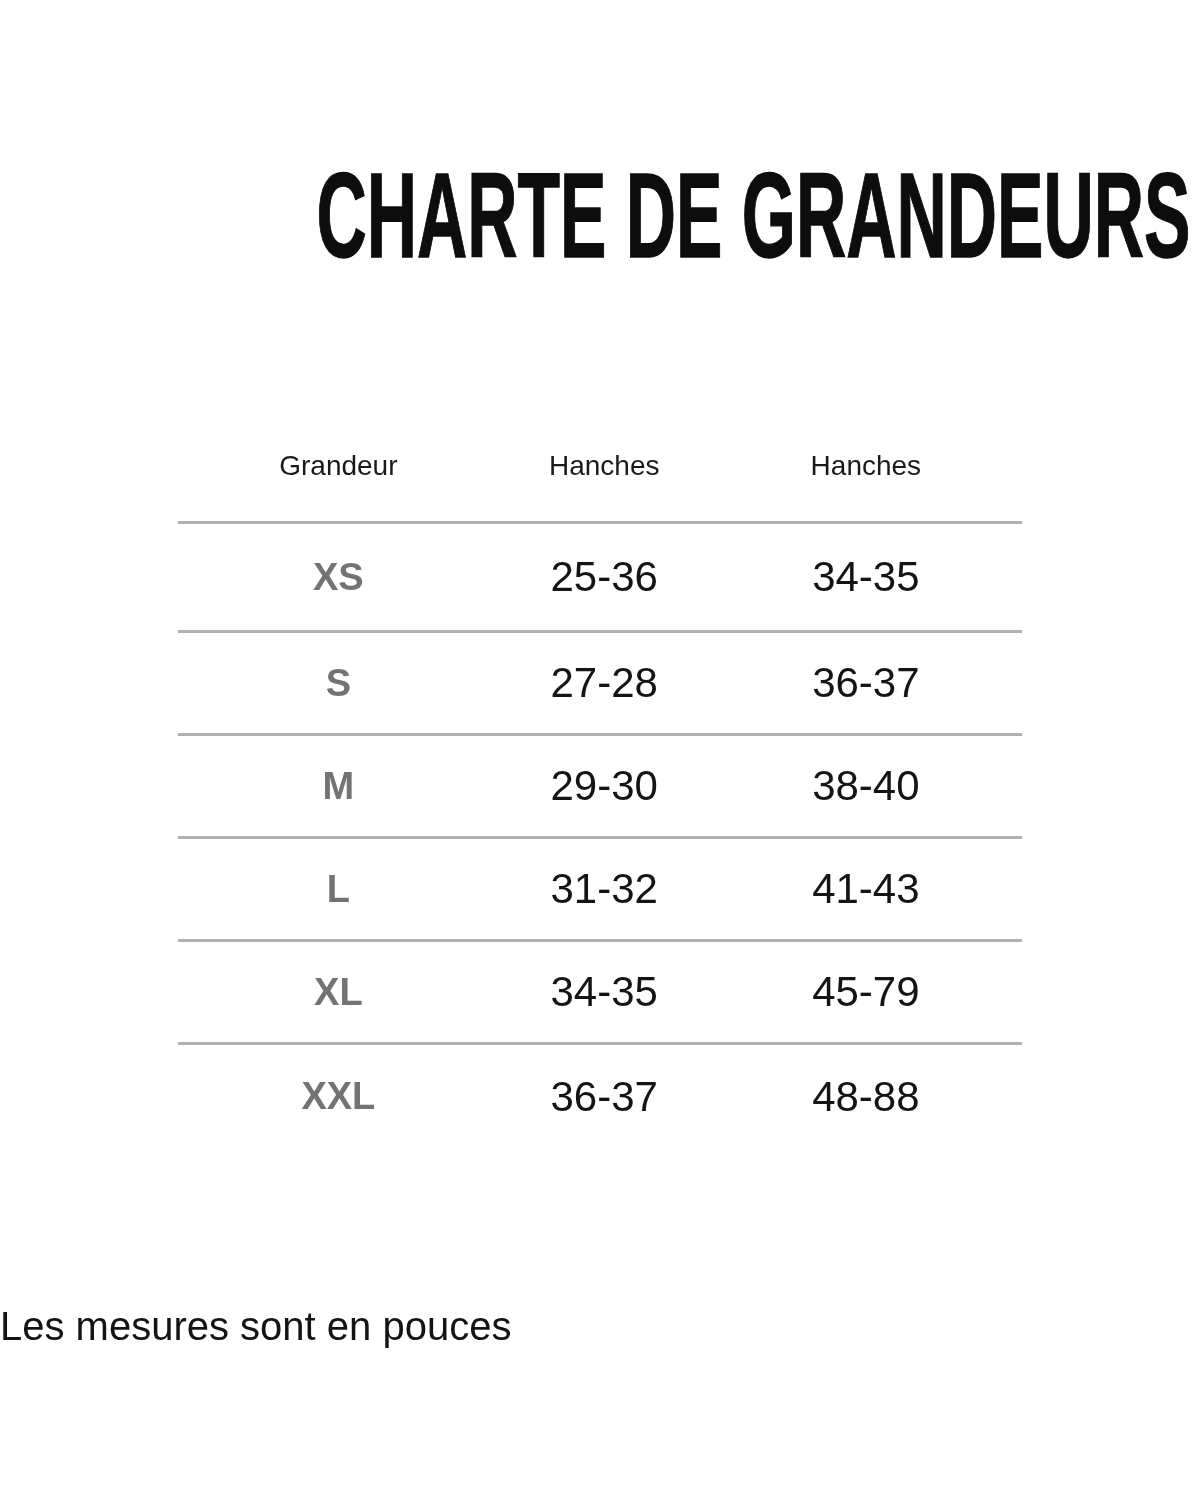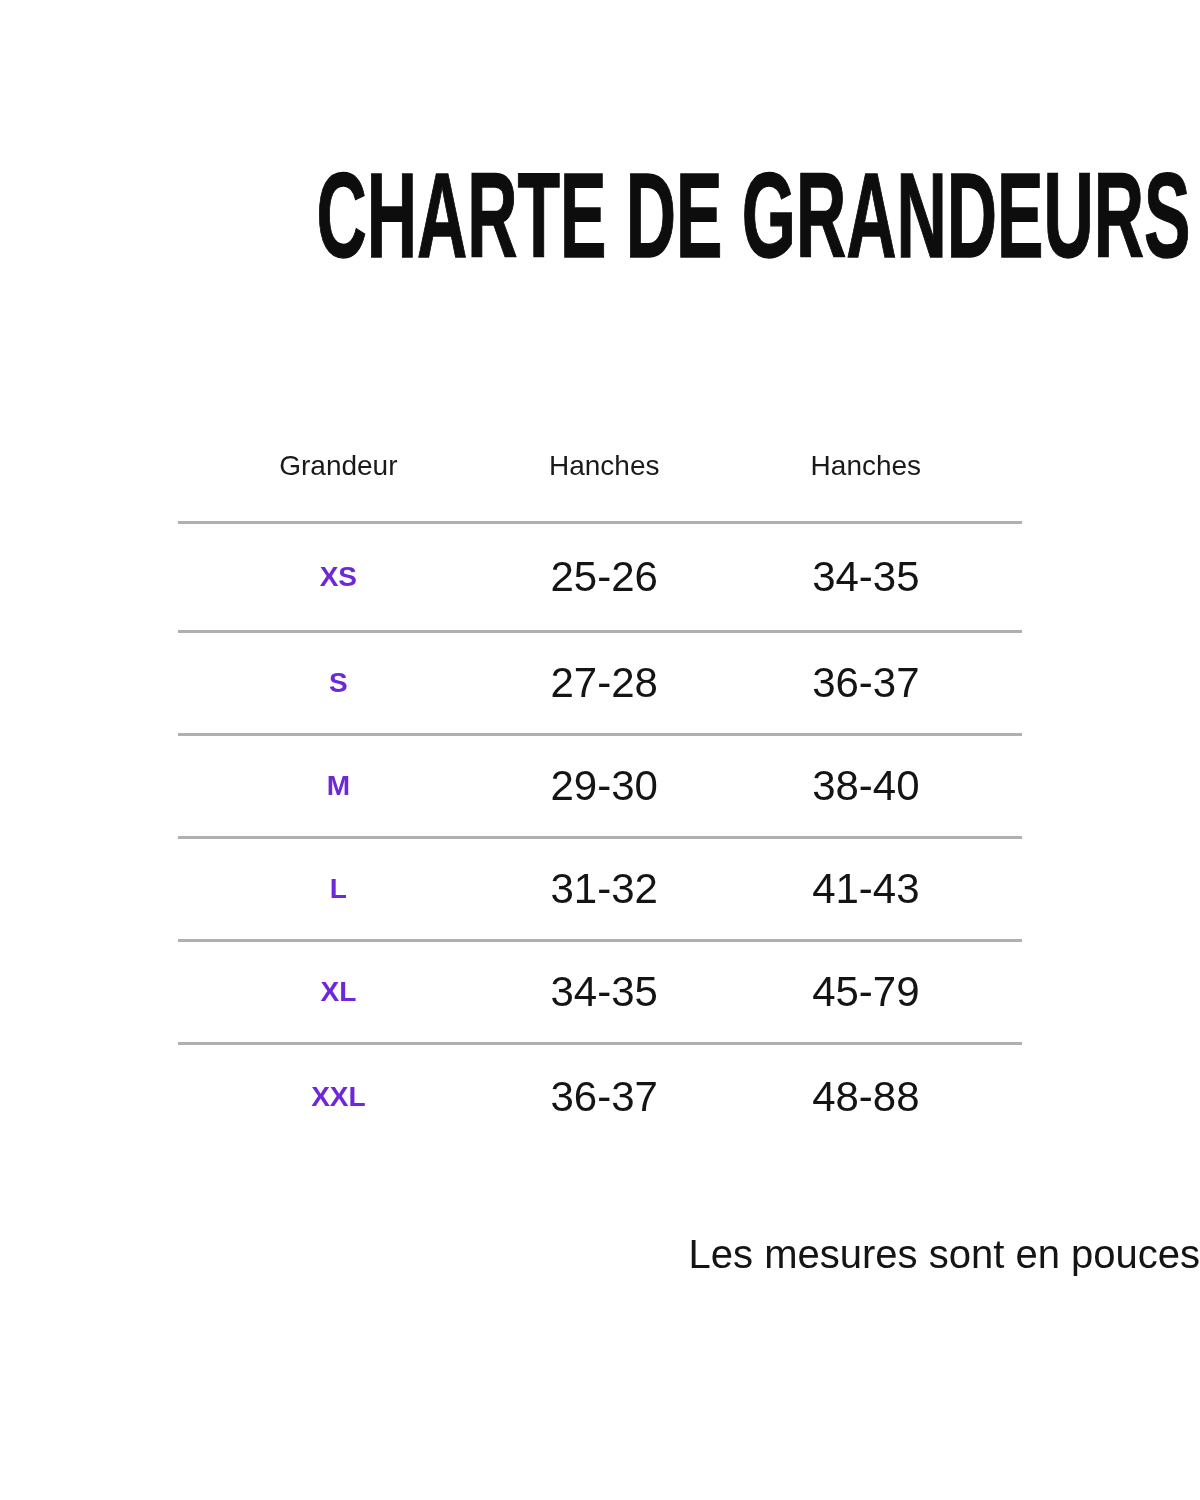--- a/index.html
+++ b/index.html
@@ -61,32 +61,32 @@
   .t-data {
     height: 103px;
     border-bottom: 3px solid #b0b0b0;
     font-size: 42px;
     font-weight: 400;
     color: #141414;
   }
   .t-data.first { height: 109px; }
   .t-data.last { border-bottom: none; }
   .cell-size {
-    font-size: 28px;
+    font-size: 38px;
     font-weight: bold;
-    color: #6d28d9;
+    color: #737373;
   }
 
   
   .footer-note {
     position: absolute;
-    top: 1224px;
+    top: 1296px;
     left: 0;
     width: 100%;
-    text-align: right;
+    text-align: left;
     font-size: 40px;
     font-weight: 400;
     color: #141414;
   }
 </style>
 </head>
 <body>
 
 <div class="page">
 
@@ -97,21 +97,21 @@
   <div class="size-table">
 
     <div class="t-row t-head">
       <div>Grandeur</div>
       <div>Hanches</div>
       <div>Hanches</div>
     </div>
 
     <div class="t-row t-data first">
       <div class="cell-size">XS</div>
-      <div>25-26</div>
+      <div>25-36</div>
       <div>34-35</div>
     </div>
 
     <div class="t-row t-data">
       <div class="cell-size">S</div>
       <div>27-28</div>
       <div>36-37</div>
     </div>
 
     <div class="t-row t-data">

